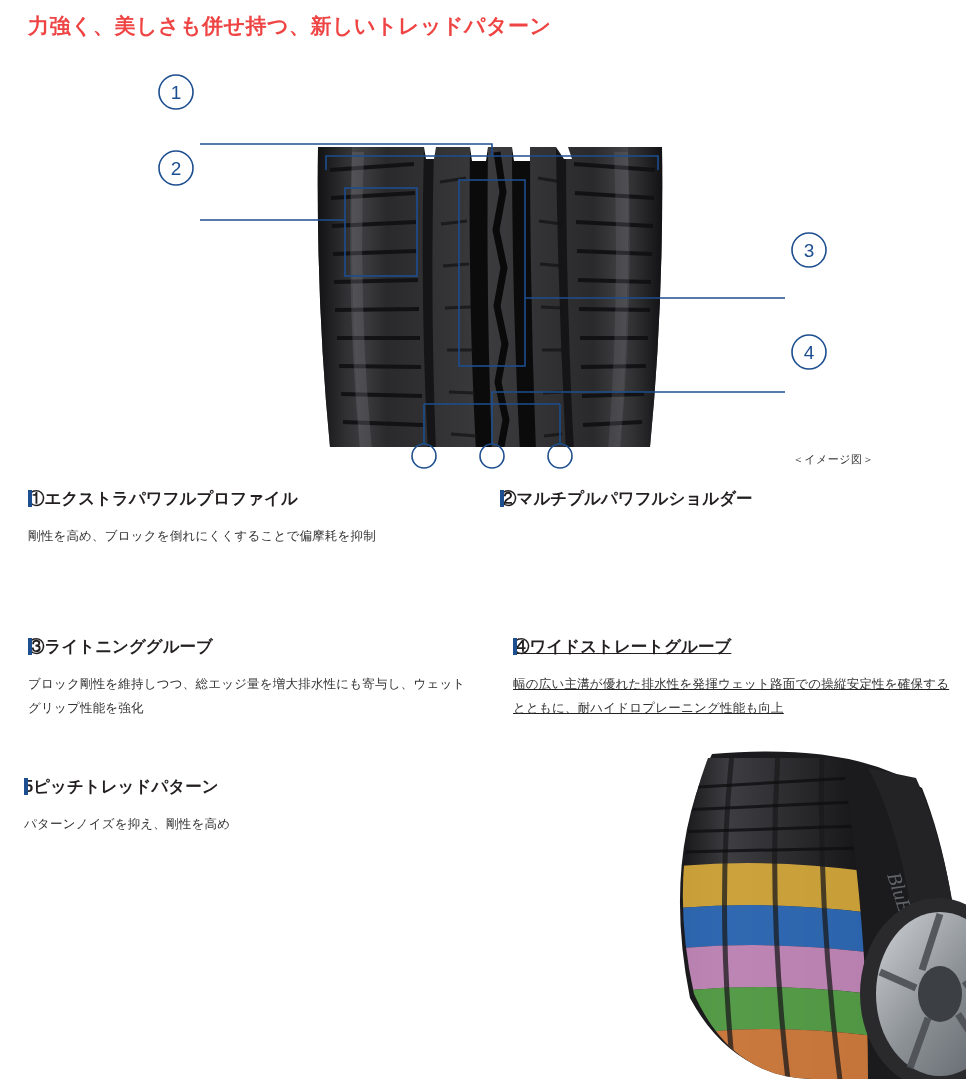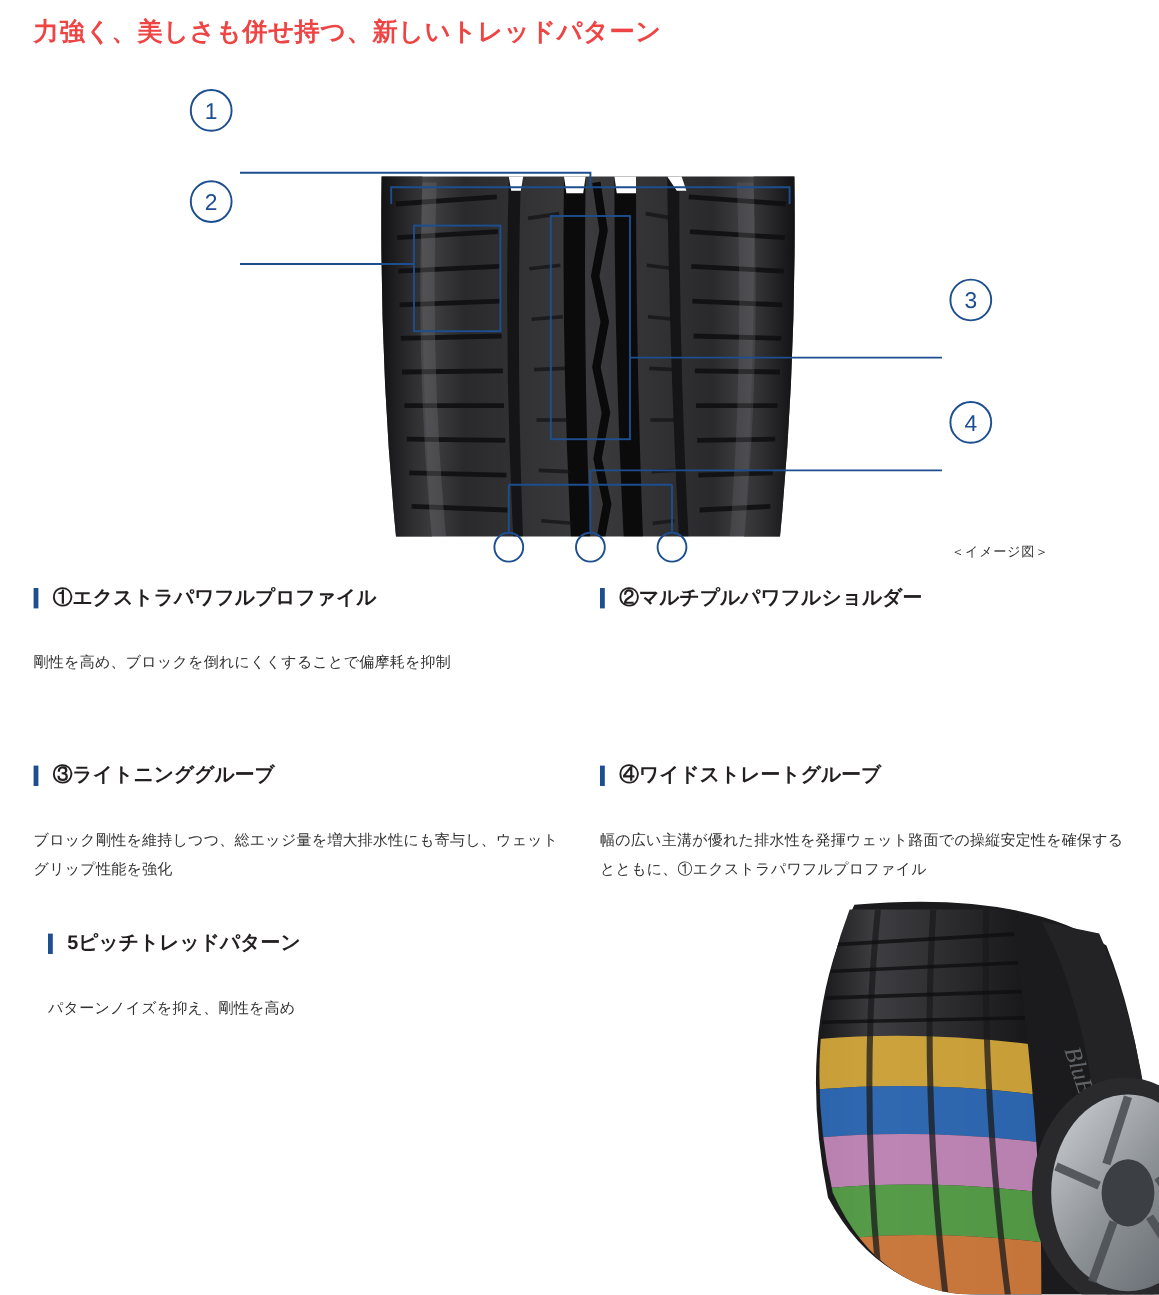--- a/index.html
+++ b/index.html
@@ -53,45 +53,45 @@
     width: 966px;
   }
   .feat {
     position: absolute;
     width: 420px;
   }
   .feat-head {
     font-size: 16.5px;
     font-weight: bold;
     color: #231f20;
-    padding-left: 16px;
+    padding-left: 0;
     position: relative;
     line-height: 1.3;
   }
   .feat-head .bar {
     position: absolute;
     left: 0;
     top: 2px;
     width: 4px;
     height: 17px;
     background: #1d4e8f;
   }
   .feat-body {
-    margin-top: 32px;
+    margin-top: 16px;
     font-size: 12.5px;
     line-height: 1.85;
     color: #333333;
     letter-spacing: 0.2px;
   }
 
   .f1 { left: 28px;  top: 0px;   width: 440px; }
   .f2 { left: 500px; top: 0px;   width: 440px; }
   .f3 { left: 28px;  top: 148px; width: 440px; }
-  .f4 { left: 500px; top: 148px; width: 440px; }
-  .f5 { left: 40px;  top: 288px; width: 440px; }
+  .f4 { left: 513px; top: 148px; width: 440px; text-decoration: underline; }
+  .f5 { left: 24px;  top: 288px; width: 440px; }
 
   
   .tire-photo {
     position: absolute;
     left: 672px;
     top: 748px;
     width: 294px;
     height: 331px;
     overflow: hidden;
   }
@@ -254,21 +254,21 @@
       <span>③ライトニンググルーブ</span>
     </div>
     <div class="feat-body">ブロック剛性を維持しつつ、総エッジ量を増大排水性にも寄与し、ウェットグリップ性能を強化</div>
   </div>
 
   <div class="feat f4">
     <div class="feat-head">
       <span class="bar"></span>
       <span>④ワイドストレートグルーブ</span>
     </div>
-    <div class="feat-body">幅の広い主溝が優れた排水性を発揮ウェット路面での操縦安定性を確保するとともに、①エクストラパワフルプロファイル</div>
+    <div class="feat-body">幅の広い主溝が優れた排水性を発揮ウェット路面での操縦安定性を確保するとともに、耐ハイドロプレーニング性能も向上</div>
   </div>
 
   <div class="feat f5">
     <div class="feat-head">
       <span class="bar"></span>
       <span>5ピッチトレッドパターン</span>
     </div>
     <div class="feat-body">パターンノイズを抑え、剛性を高め</div>
   </div>
 

